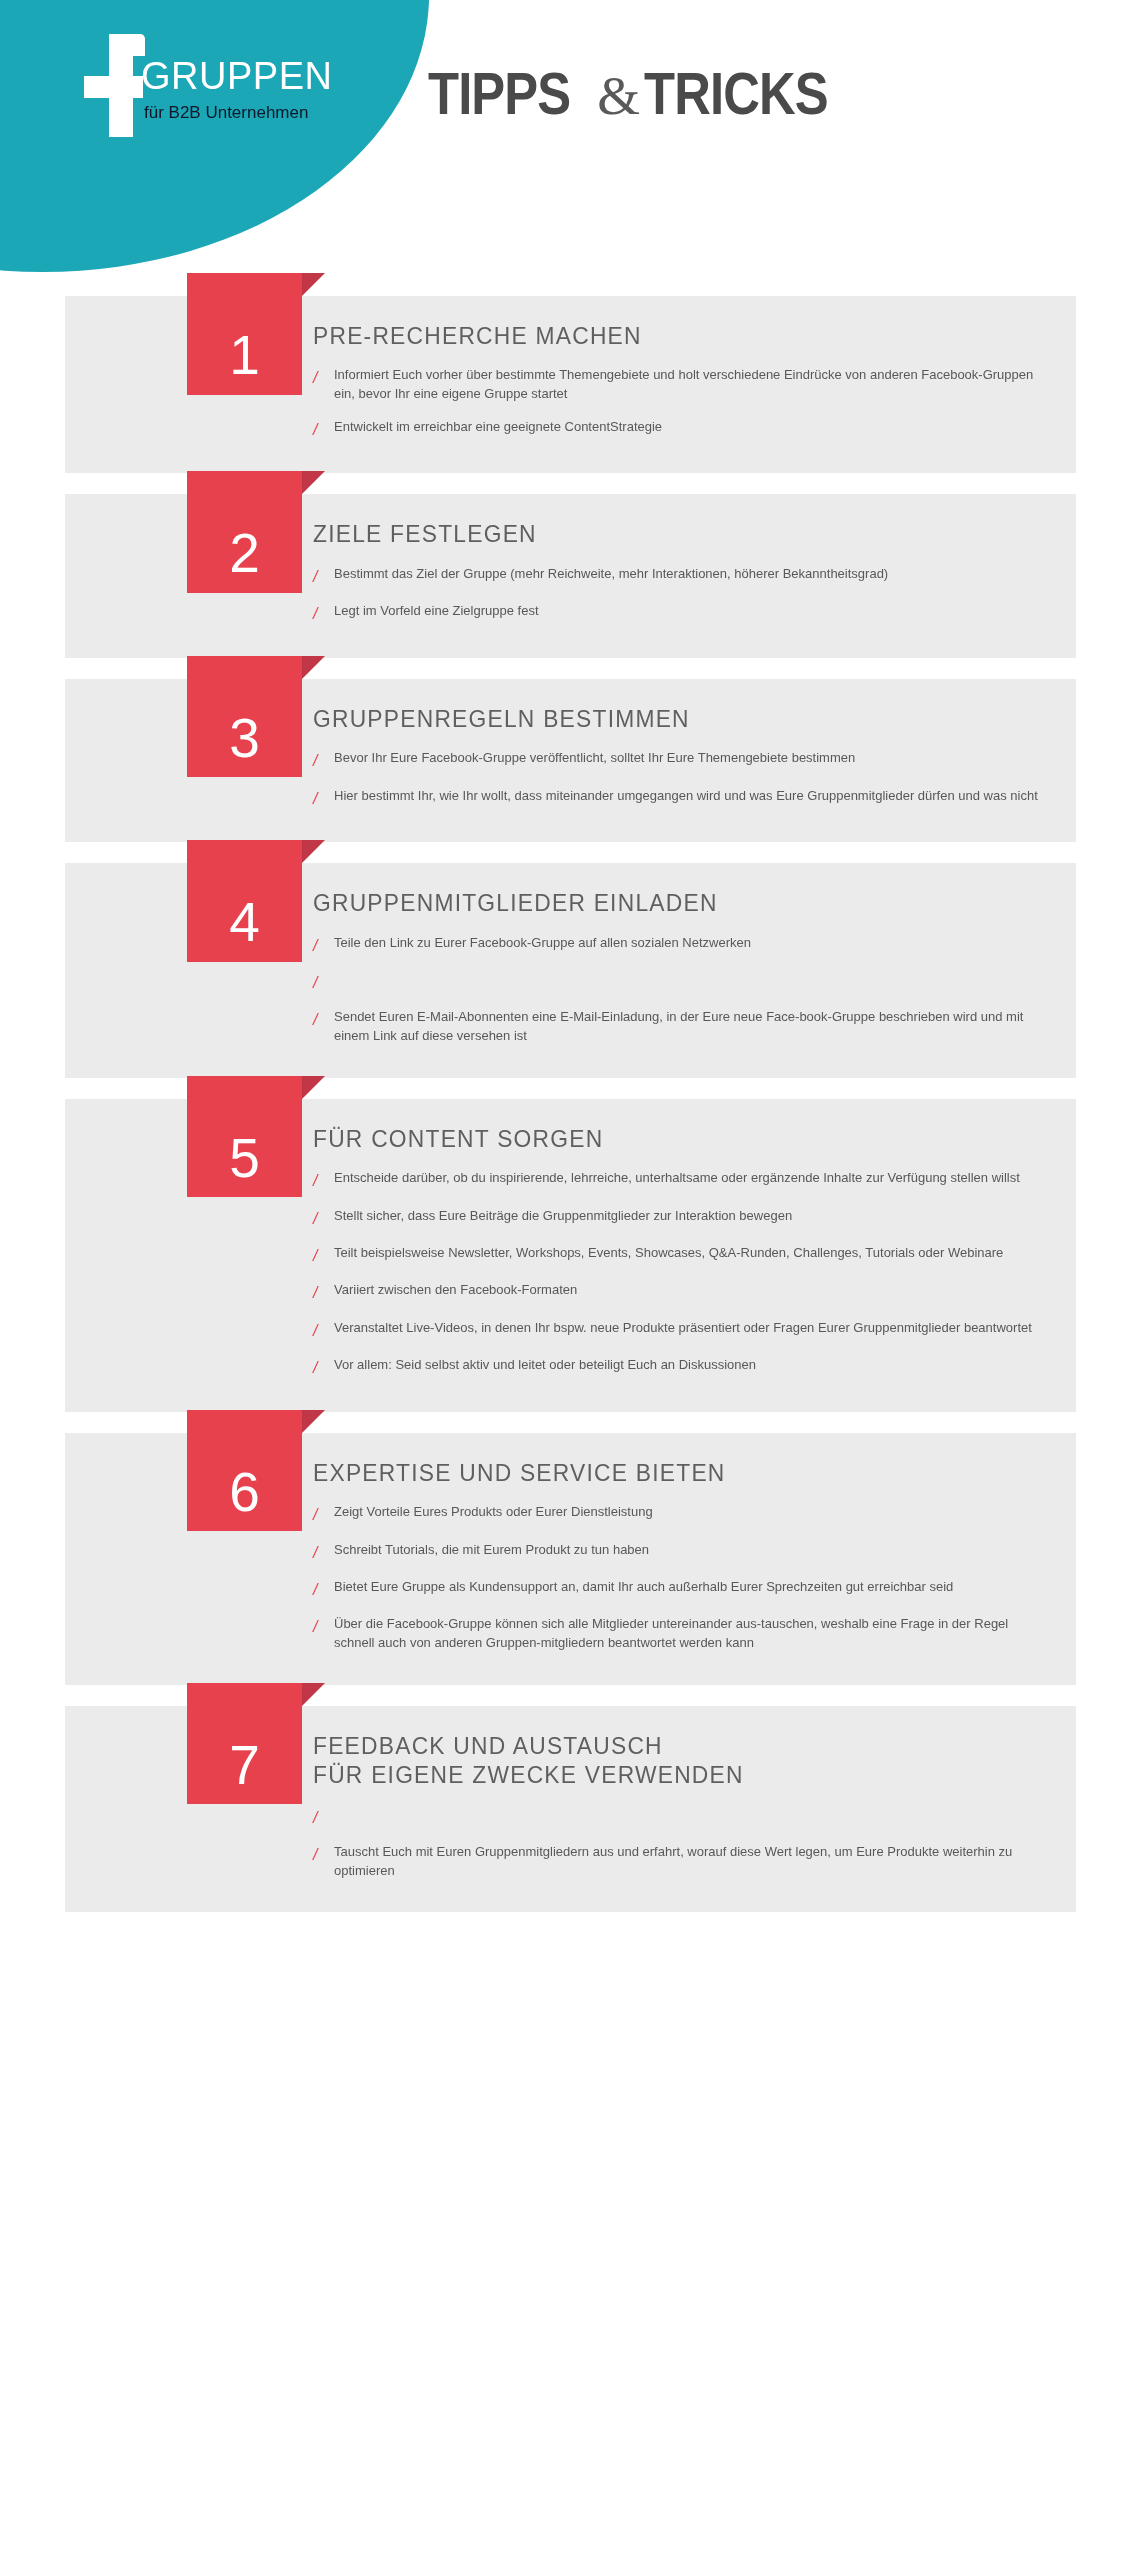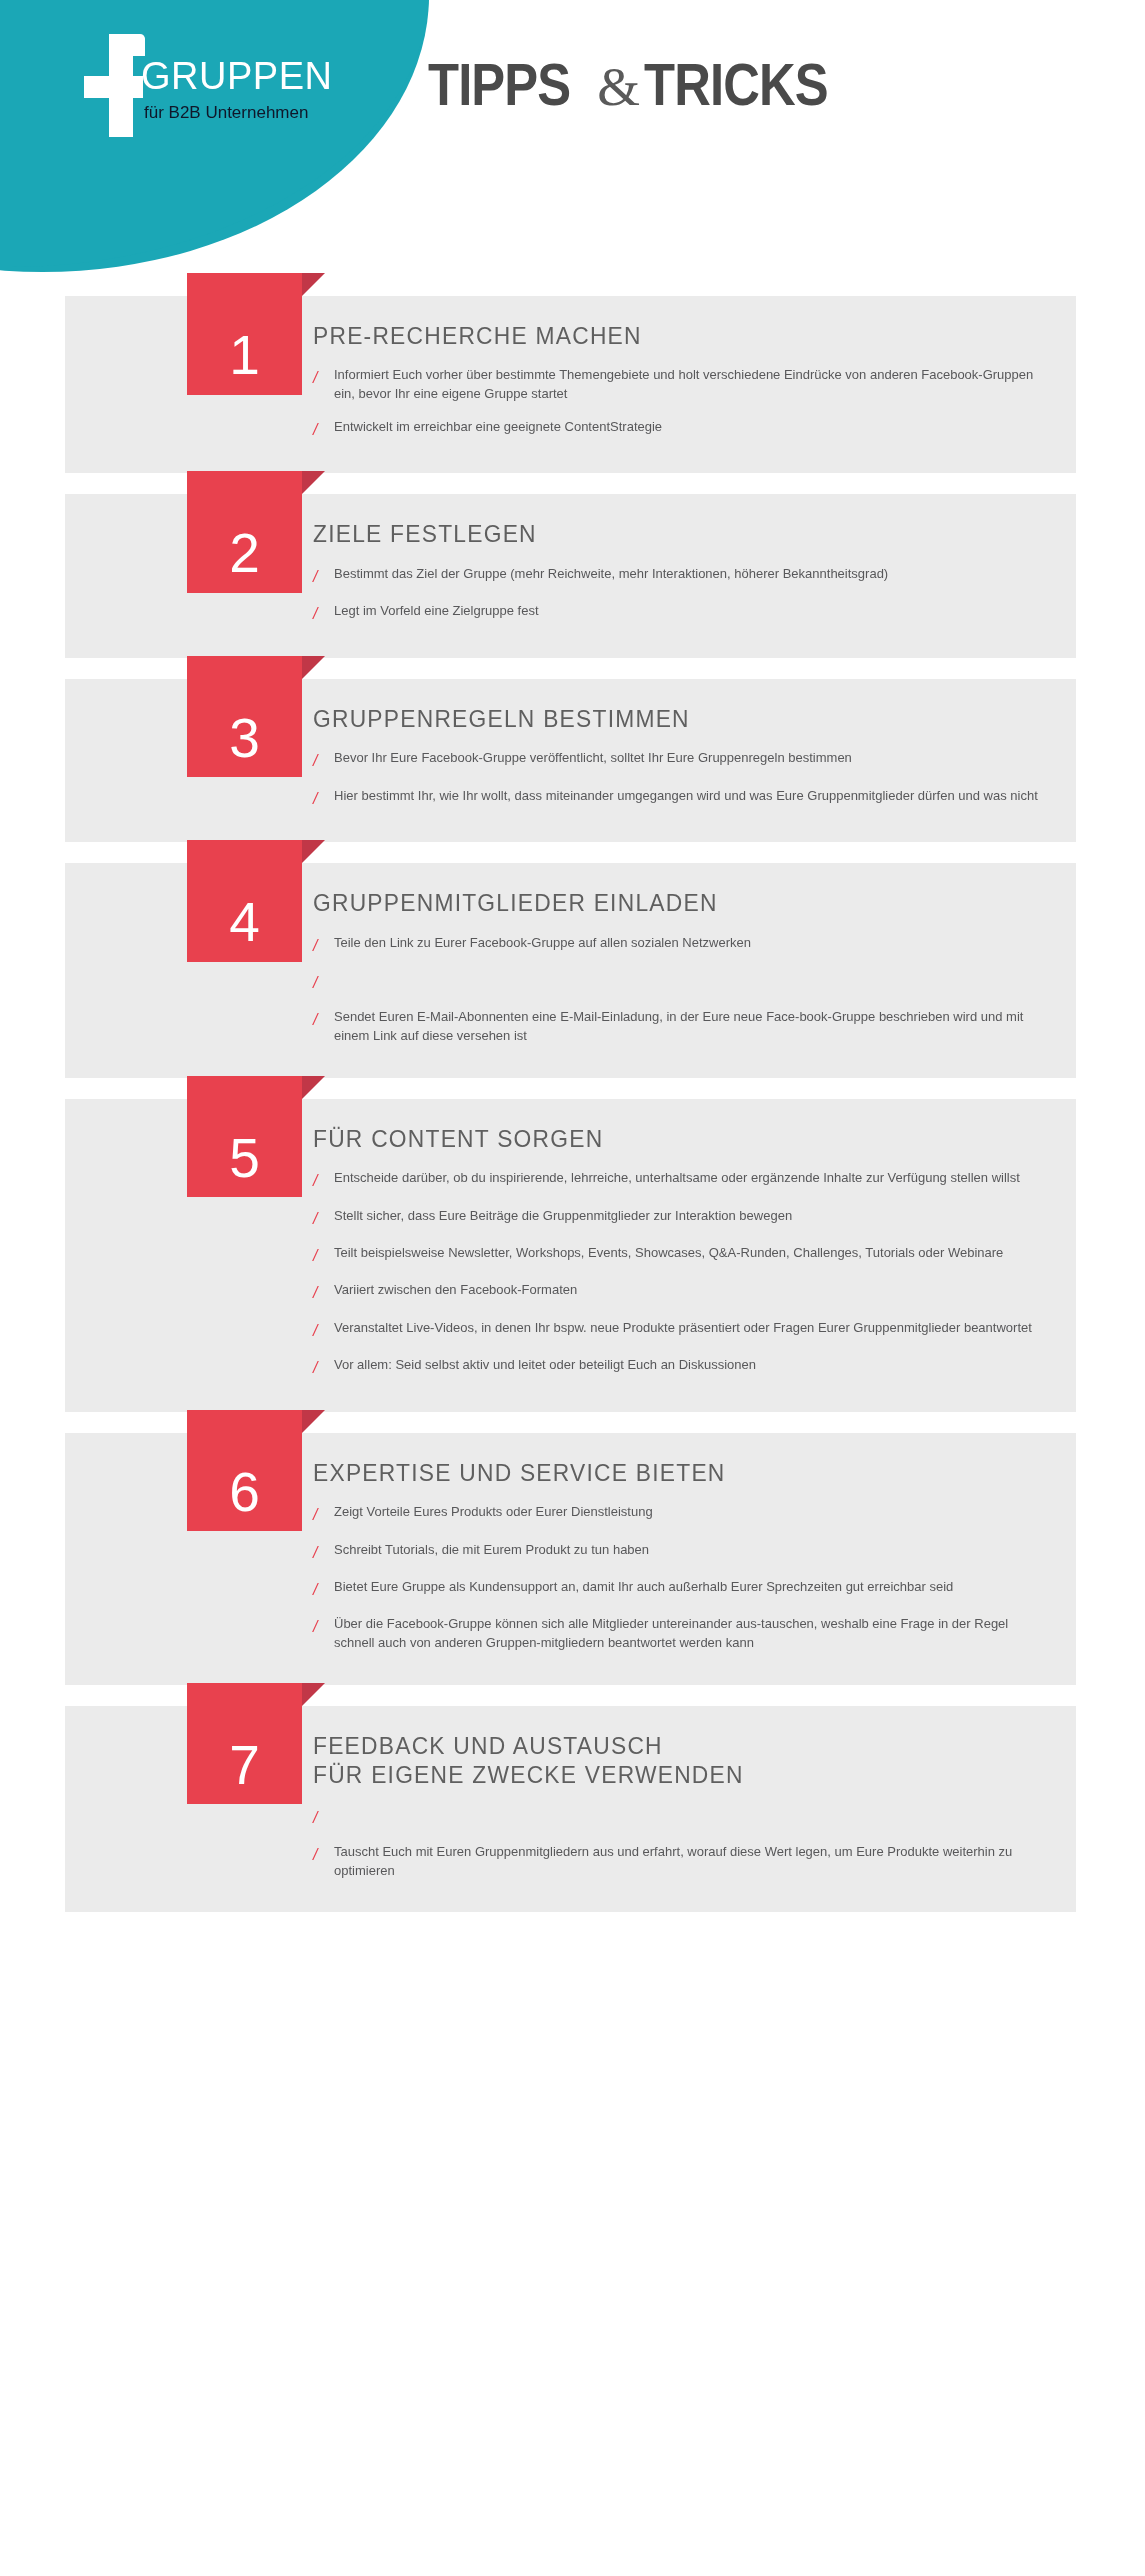--- a/index.html
+++ b/index.html
@@ -112,21 +112,21 @@
     top: 67px;
     font-size: 17px;
     font-weight: 400;
     color: #0f172a;
     white-space: nowrap;
   }
 
   #header-title {
     position: absolute;
     left: 428px;
-    top: 56px;
+    top: 65px;
     z-index: 4;
     font-size: 59px;
     line-height: 1;
     color: #4a4a4a;
     white-space: nowrap;
   }
   #header-title .strong {
     font-weight: bold;
     letter-spacing: -1px;
     font-stretch: condensed;
@@ -297,21 +297,21 @@
       <div class="section">
         <div class="card">
           <div class="ribbon">
             <span class="ribbon-num">3</span>
             <span class="ribbon-fold"></span>
           </div>
           <div class="sec-title">GRUPPENREGELN BESTIMMEN</div>
           <ul class="bullets">
             <li class="bullet">
               <span class="bullet-mark">/</span>
-              <span class="bullet-text">Bevor Ihr Eure Facebook-Gruppe veröffentlicht, solltet Ihr Eure Gruppenregeln bestimmen</span>
+              <span class="bullet-text">Bevor Ihr Eure Facebook-Gruppe veröffentlicht, solltet Ihr Eure Themengebiete bestimmen</span>
             </li>
             <li class="bullet">
               <span class="bullet-mark">/</span>
               <span class="bullet-text">Hier bestimmt Ihr, wie Ihr wollt, dass miteinander umgegangen wird und was Eure Gruppenmitglieder dürfen und was nicht</span>
             </li>
           </ul>
         </div>
       </div>
       <div class="section">
         <div class="card">

